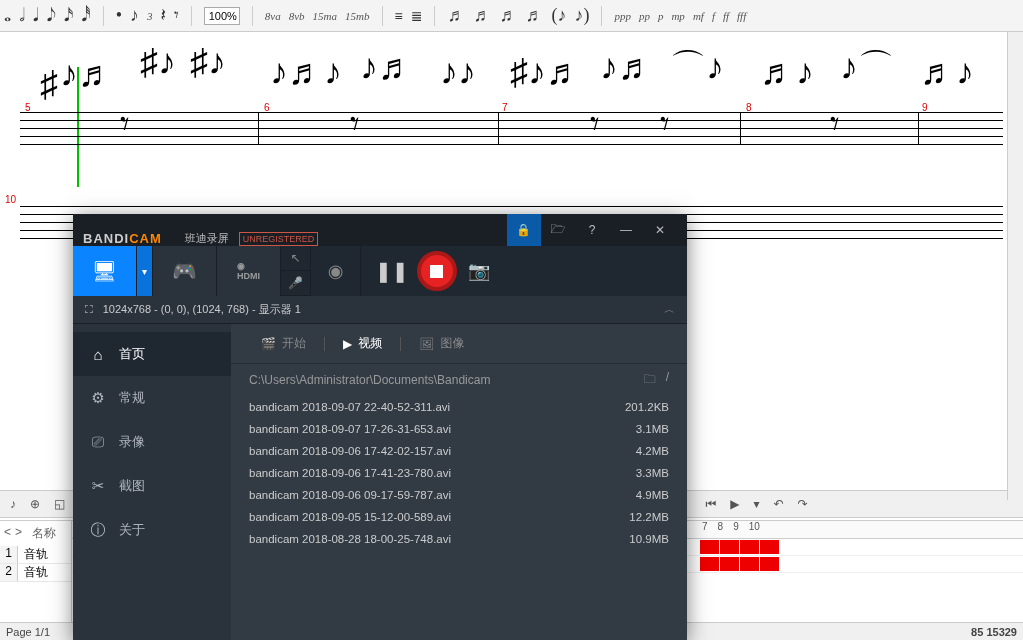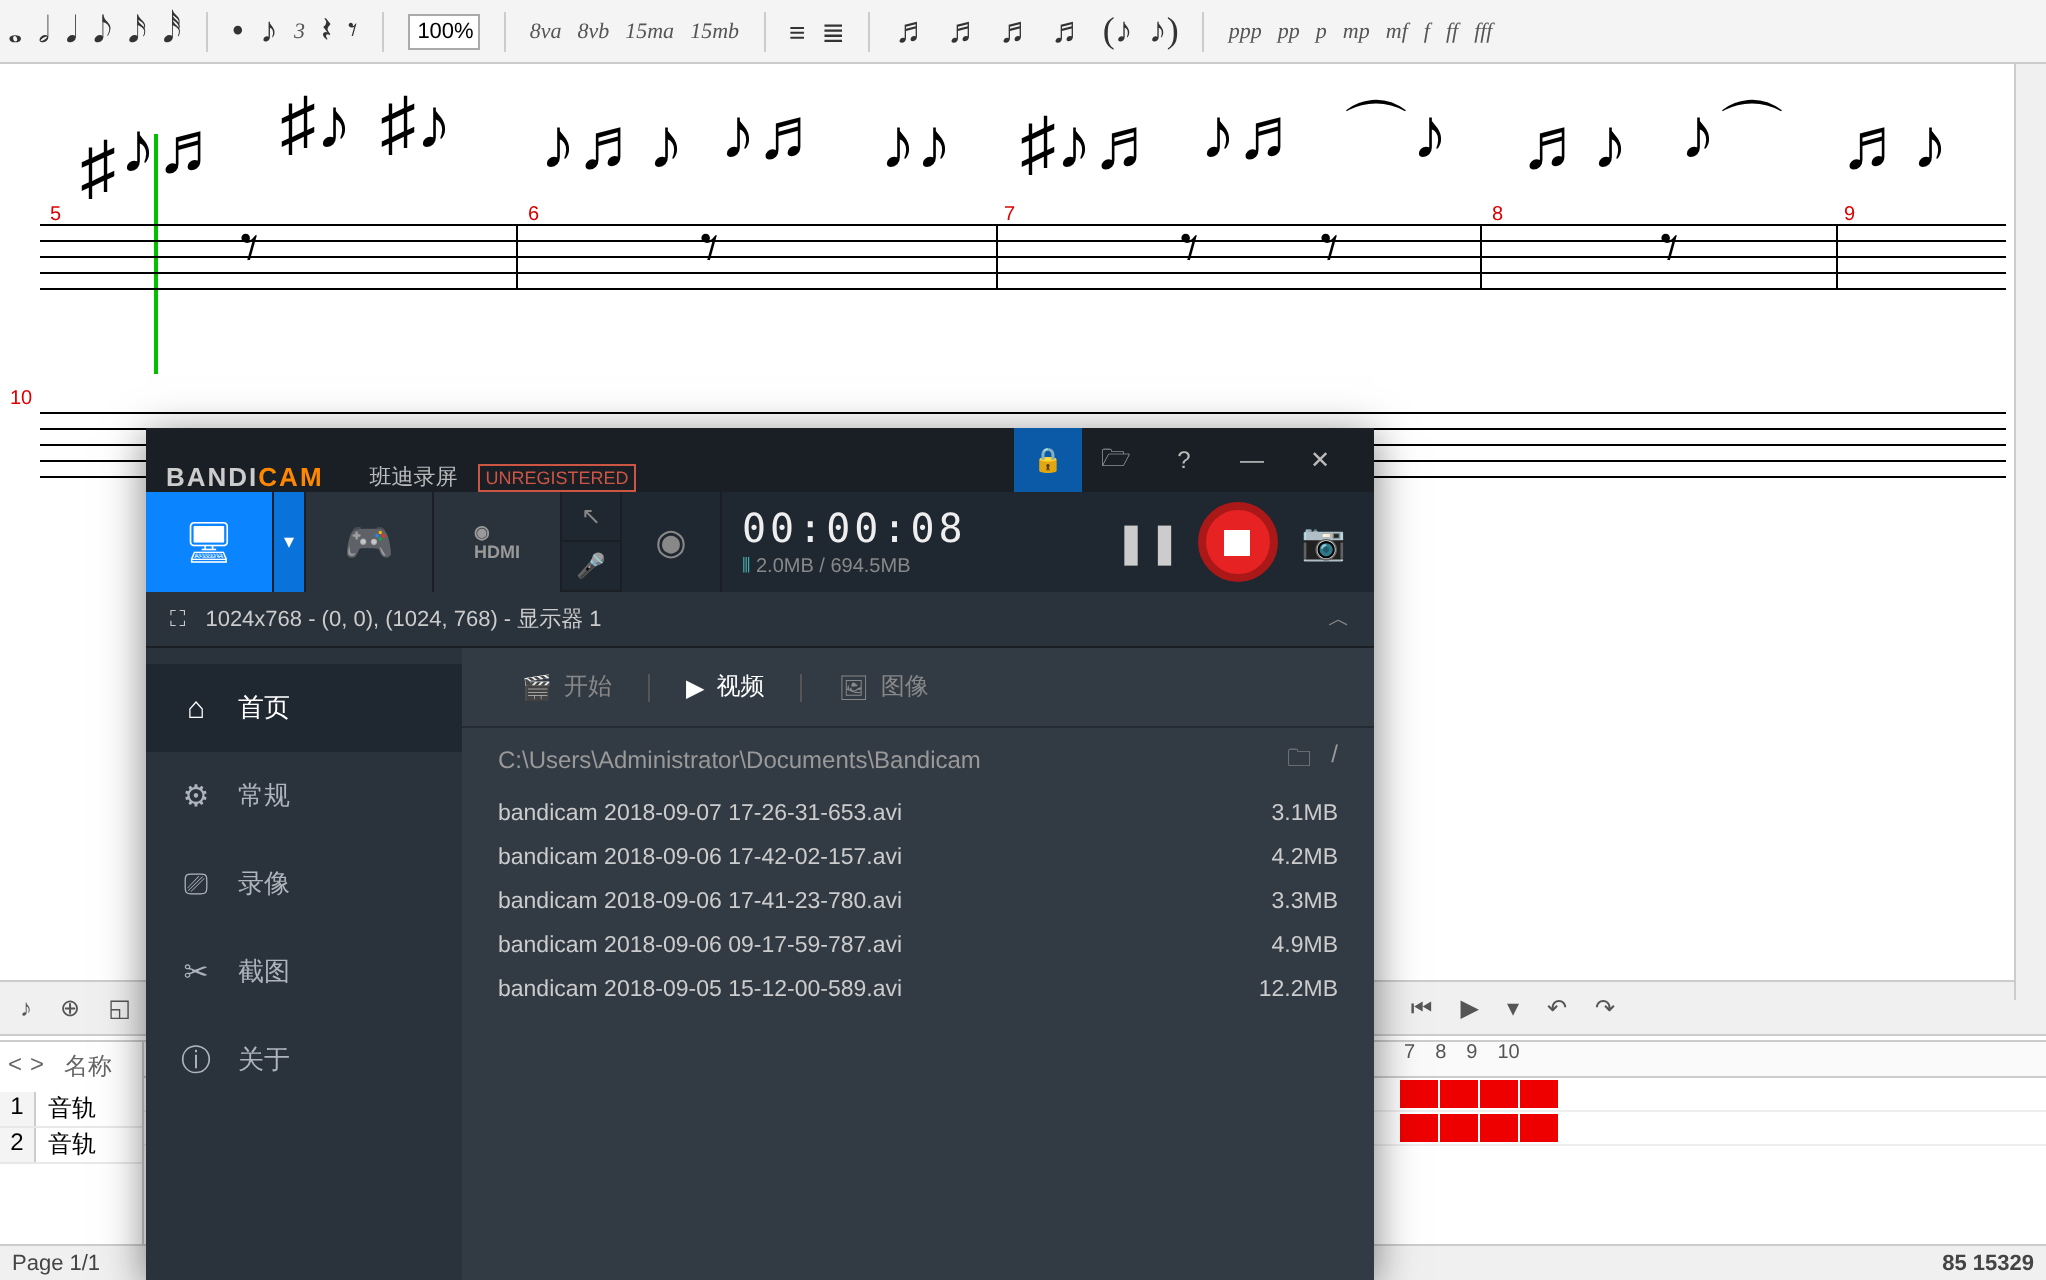--- a/index.html
+++ b/index.html
@@ -521,24 +521,20 @@
     <div class="bc-mode active dd">▾</div>
     <div class="bc-mode">🎮</div>
     <div class="bc-mode">
         <span style="font-size:9px;font-weight:bold">◉<br>HDMI</span>
       </div>
     <div class="bc-small-icons">
       <div>↖</div>
       <div>🎤</div>
     </div>
     <div class="bc-webcam">◉</div>
-    <div class="bc-timer">
-      <div class="time">00:00:08</div>
-      <div class="size">2.0MB / 694.5MB</div>
-    </div>
     <div class="bc-controls">
       <span class="bc-pause">❚❚</span>
       <div class="bc-record">
           <div class="stop"></div>
         </div>
       <span class="bc-camera">📷</span>
     </div>
   </div>
 
   <div class="bc-capture-line">
@@ -589,36 +585,44 @@
         </div>
       </div>
       <div class="bc-path">
         <span>C:\Users\Administrator\Documents\Bandicam</span>
         <div class="right">
           <span>🗀</span>
           <span>/</span>
         </div>
       </div>
       <div class="bc-files" id="bc-files">
+          <div class="bc-file-row">
+            <span>bandicam 2018-09-07 22-40-52-311.avi</span>
+            <span class="size">201.2KB</span>
+          </div>
           <div class="bc-file-row">
             <span>bandicam 2018-09-07 17-26-31-653.avi</span>
             <span class="size">3.1MB</span>
           </div>
           <div class="bc-file-row">
             <span>bandicam 2018-09-06 17-42-02-157.avi</span>
             <span class="size">4.2MB</span>
           </div>
           <div class="bc-file-row">
             <span>bandicam 2018-09-06 17-41-23-780.avi</span>
             <span class="size">3.3MB</span>
           </div>
           <div class="bc-file-row">
             <span>bandicam 2018-09-06 09-17-59-787.avi</span>
             <span class="size">4.9MB</span>
           </div>
           <div class="bc-file-row">
             <span>bandicam 2018-09-05 15-12-00-589.avi</span>
             <span class="size">12.2MB</span>
           </div>
+          <div class="bc-file-row">
+            <span>bandicam 2018-08-28 18-00-25-748.avi</span>
+            <span class="size">10.9MB</span>
+          </div>
         </div>
     </div>
   </div>
 </div>
 
 </body></html>

